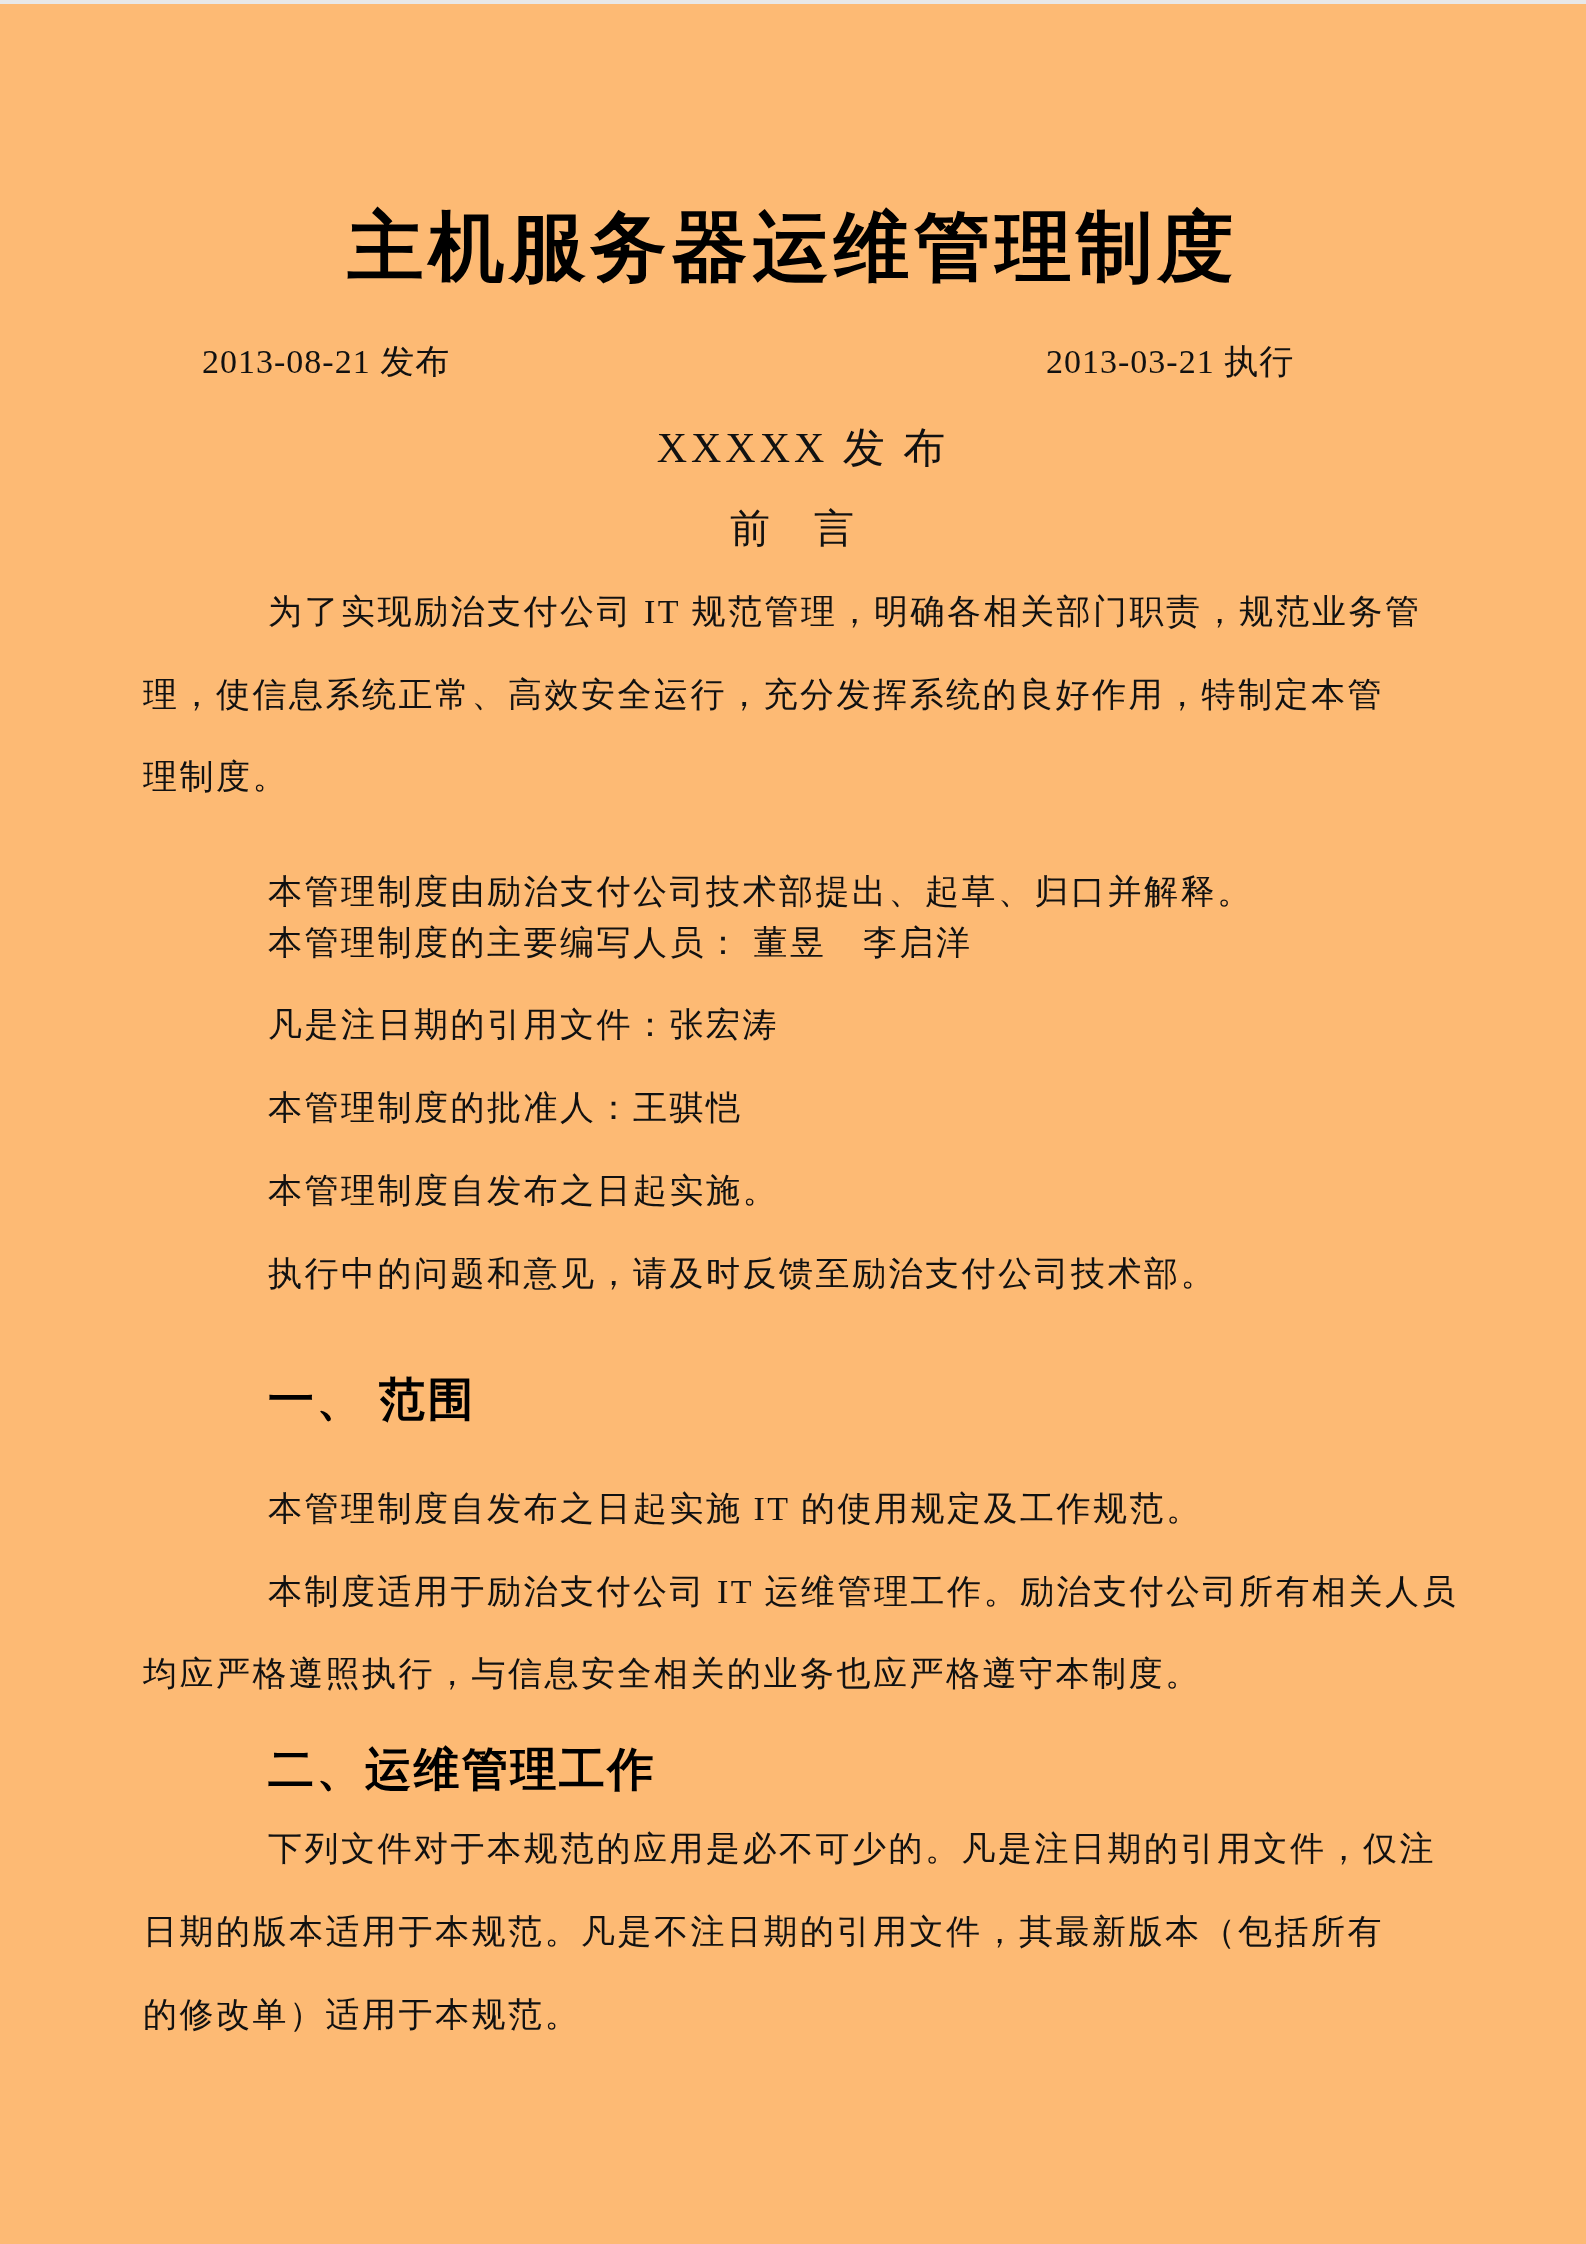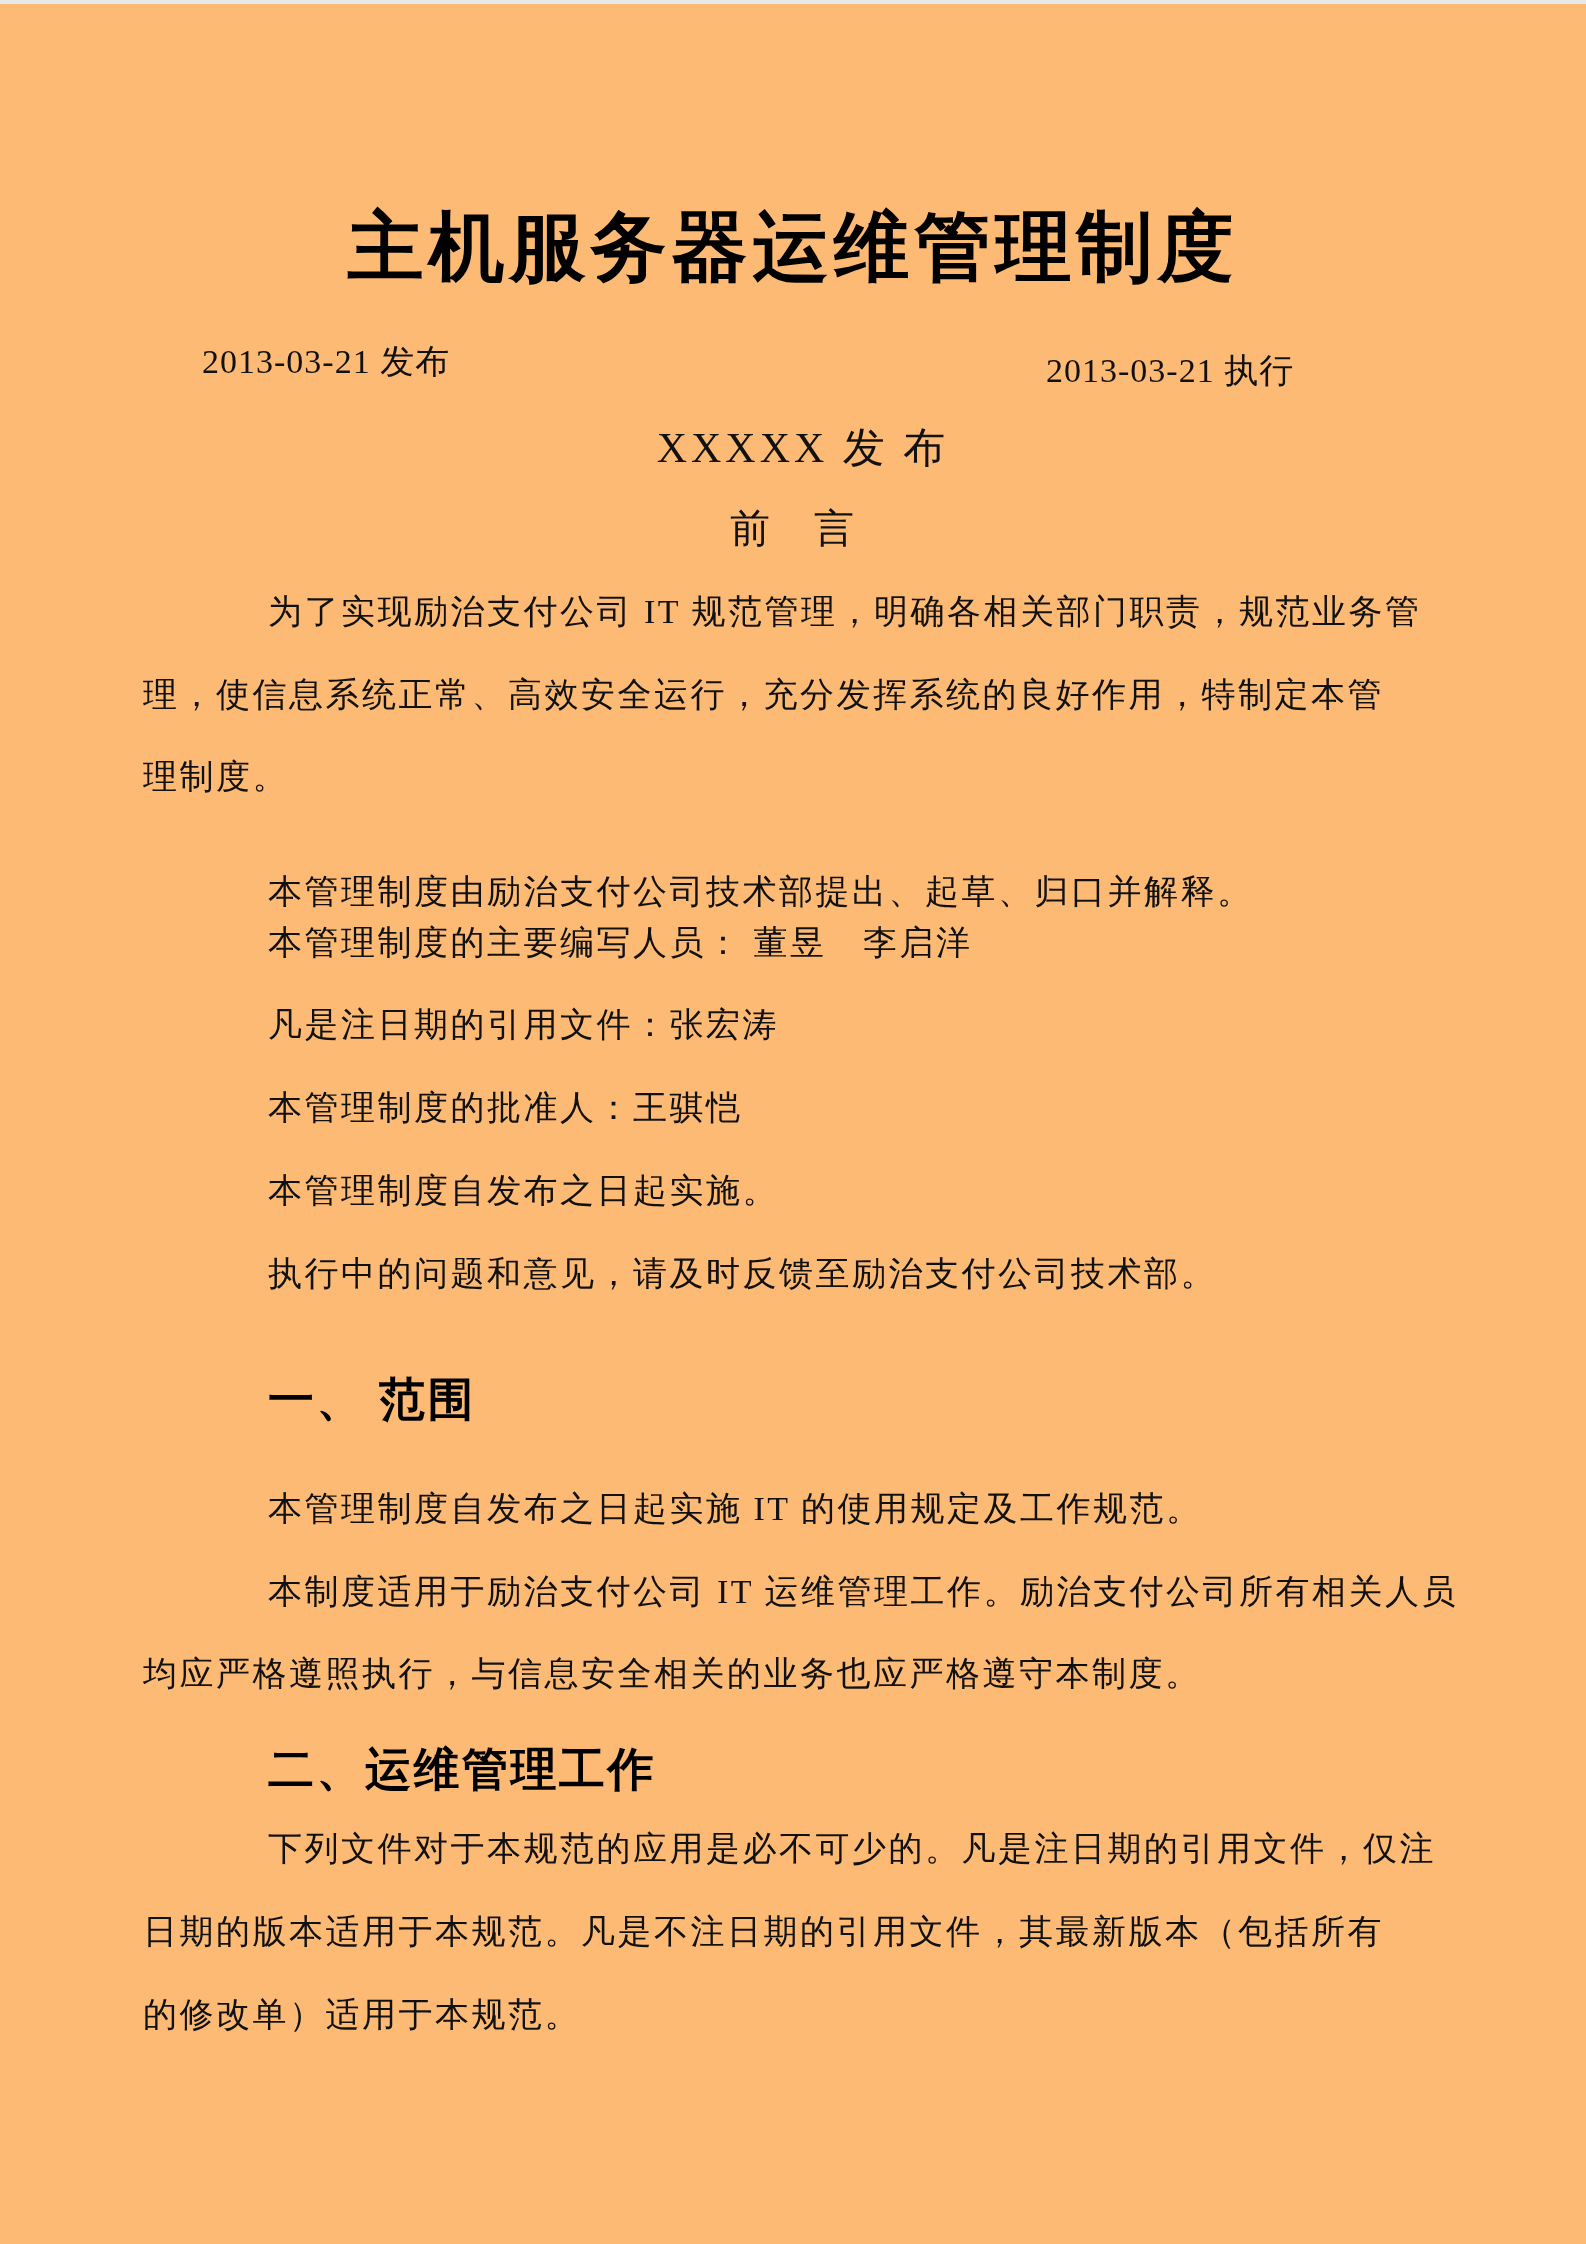--- a/index.html
+++ b/index.html
@@ -17,21 +17,21 @@
   .doc-title {
     top: 200px; left: 0; width: 100%;
     text-align: center;
     font-size: 76px;
     font-weight: bold;
     letter-spacing: 5px;
     color: #000000;
   }
   .dateline { font-size: 34px; letter-spacing: 1px; color: #111111; }
   .dateline.left  { top: 338px; left: 202px; }
-  .dateline.right { top: 347px; left: 1046px; }
+  .dateline.right { top: 338px; left: 1046px; }
   .publisher {
     top: 420px; left: 0; width: 100%;
     text-align: center;
     font-size: 42px;
     letter-spacing: 4px;
     color: #111111;
     padding-left: 10px;
   }
   .preface-heading {
     top: 502px; left: 0; width: 100%;
@@ -55,21 +55,21 @@
     color: #000000;
   }
 </style>
 </head>
 <body>
 
 <div class="page">
 
   <div class="abs doc-title">主机服务器运维管理制度</div>
 
-  <div class="abs dateline left">2013-03-21 发布</div>
+  <div class="abs dateline left">2013-08-21 发布</div>
   <div class="abs dateline right">2013-03-21 执行</div>
 
   <div class="abs publisher">XXXXX 发 布</div>
 
   <div class="abs preface-heading">前　言</div>
 
   <div class="abs bodyline indent" style="top:588px">为了实现励治支付公司 IT 规范管理，明确各相关部门职责，规范业务管</div>
   <div class="abs bodyline" style="top:671px">理，使信息系统正常、高效安全运行，充分发挥系统的良好作用，特制定本管</div>
   <div class="abs bodyline" style="top:753px">理制度。</div>
   <div class="abs bodyline indent" style="top:868px">本管理制度由励治支付公司技术部提出、起草、归口并解释。</div>

